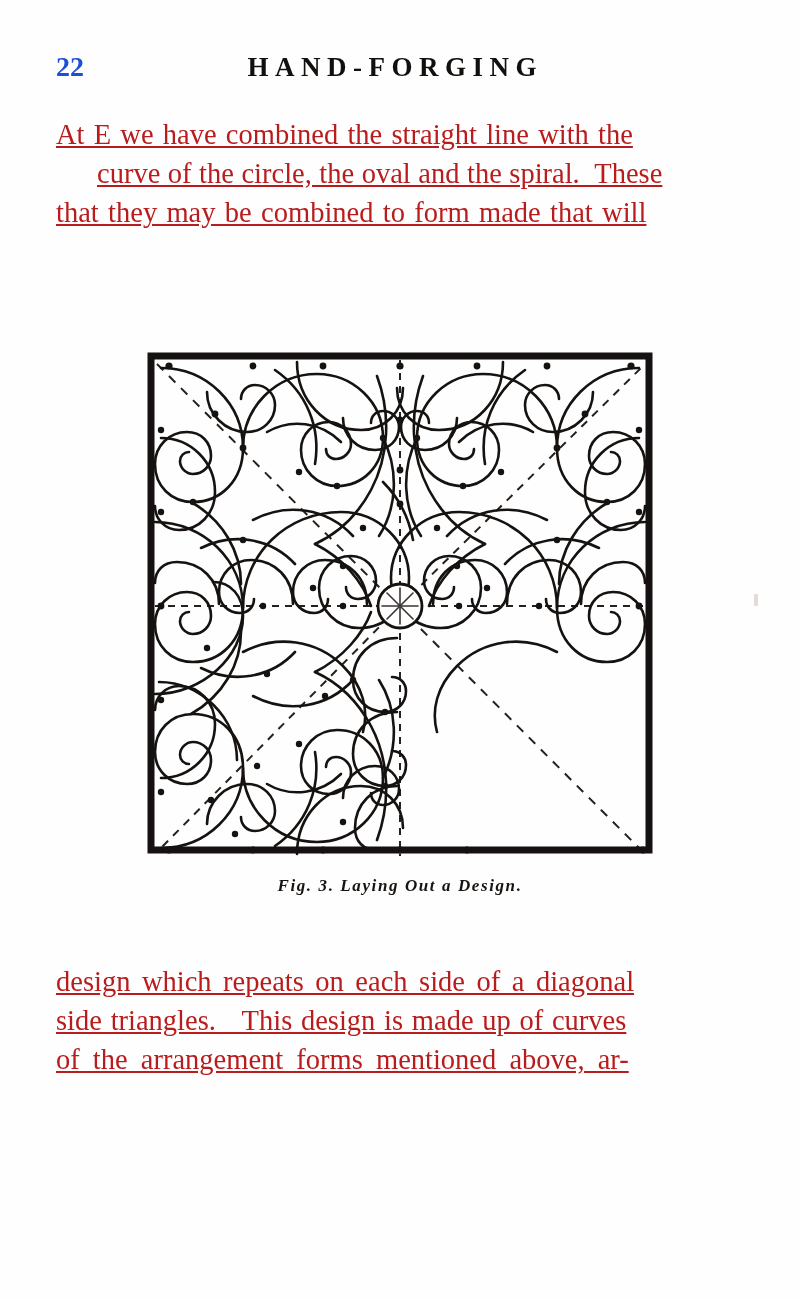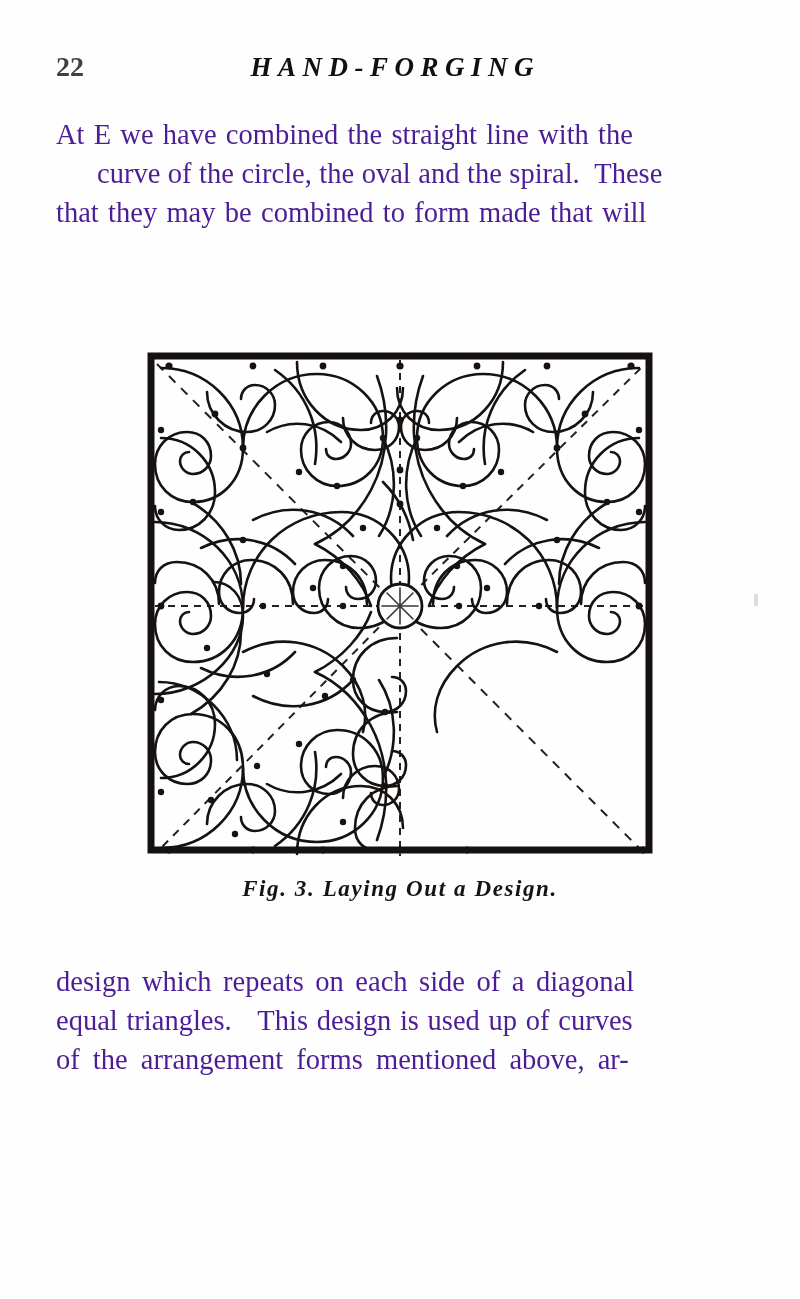--- a/index.html
+++ b/index.html
@@ -27,50 +27,50 @@
     width: 800px;
     height: 40px;
   }
   .folio {
     position: absolute;
     left: 56px;
     top: 0;
     font-size: 28px;
     font-weight: 700;
     letter-spacing: 0px;
-    color: #404040;
+    color: #1d4ed8;
     line-height: 38px;
   }
   .head-title {
     position: absolute;
     left: 0;
     top: 0;
     width: 784px;
     text-align: center;
     font-size: 27px;
     font-weight: 700;
     letter-spacing: 6.5px;
     text-indent: 6.5px;
     color: #120f0c;
     line-height: 38px;
-    font-style: italic;
   }
 
   
   .col {
     position: absolute;
     left: 56px;
     width: 690px;
   }
   .para {
     margin: 0;
     font-size: 28.5px;
     line-height: 39.2px;
-    color: #4c1d95;
+    color: #b91c1c;
     white-space: nowrap;
+    text-decoration: underline;
   }
   .para .ln {
     display: block;
     white-space: pre;
   }
   
   #para-top { top: 0; }
   #para-bot { top: 0; }
 
   .block-top { top: 115px; }
@@ -86,21 +86,21 @@
   .fig-art {
     position: relative;
     margin: 0 auto;
     width: 506px;
     height: 512px;
   }
   .fig-art svg { display: block; }
   .fig-caption {
     margin: 12px 0 0 0;
     text-align: center;
-    font-size: 23px;
+    font-size: 17px;
     font-style: italic;
     font-weight: 700;
     letter-spacing: 1.6px;
     color: #171310;
   }
 
   
   .speck {
     position: absolute;
     left: 754px;
@@ -312,20 +312,20 @@
 
         <rect x="4" y="4" width="498" height="494" fill="none" stroke="#141110" stroke-width="7"></rect>
       </svg>
     </div>
     <figcaption class="fig-caption">Fig. 3.  Laying Out a Design.</figcaption>
   </figure>
 
   <div class="col block-bottom">
     <p class="para">
       <span class="ln" style="word-spacing:4.4px;">design which repeats on each side of a diagonal</span>
-      <span class="ln" style="word-spacing:1.6px;">equal triangles.   This design is used up of curves</span>
+      <span class="ln" style="word-spacing:1.6px;">side triangles.   This design is made up of curves</span>
       <span class="ln" style="word-spacing:6.0px;">of the arrangement forms mentioned above, ar-</span>
     </p>
   </div>
 
   <div class="speck"></div>
 
 </div>
 
 </body></html>

